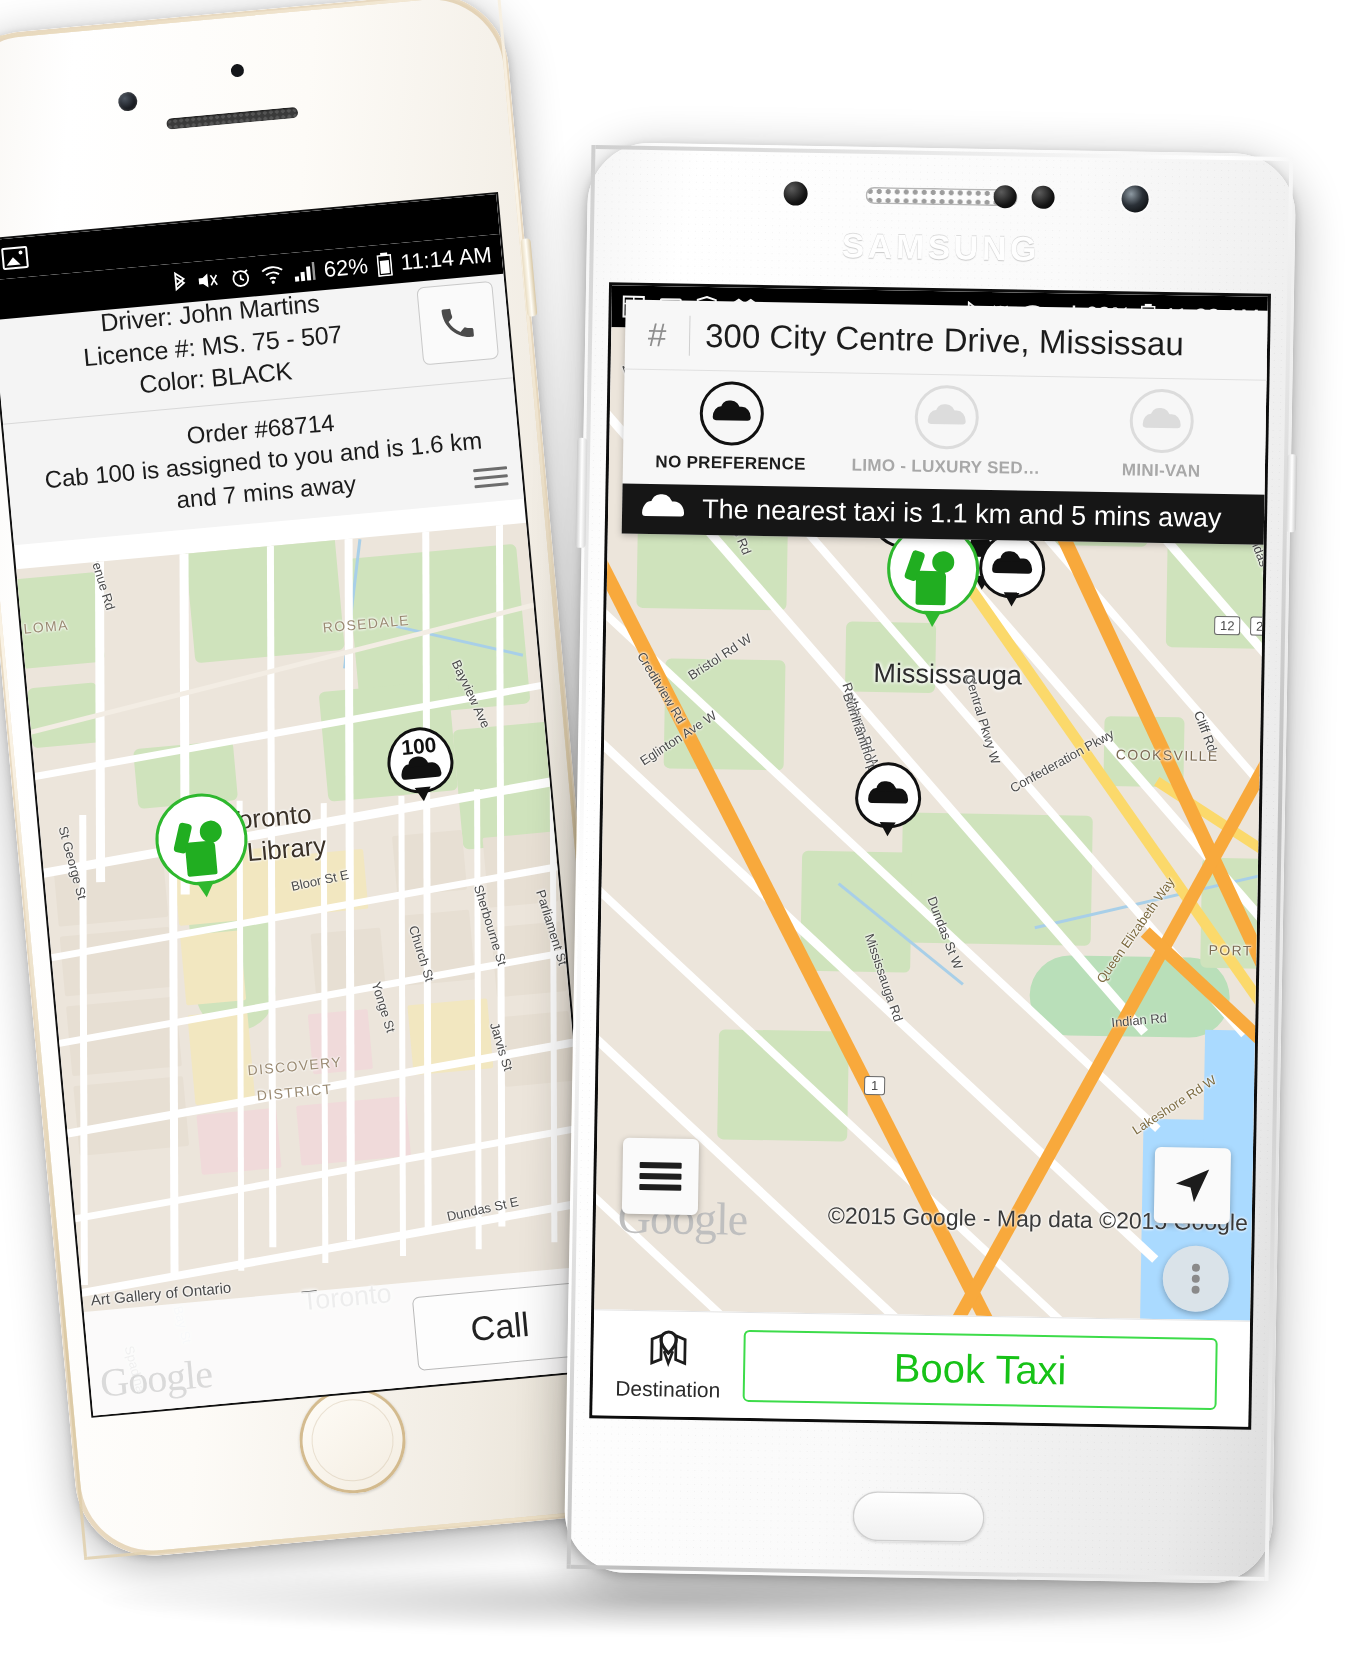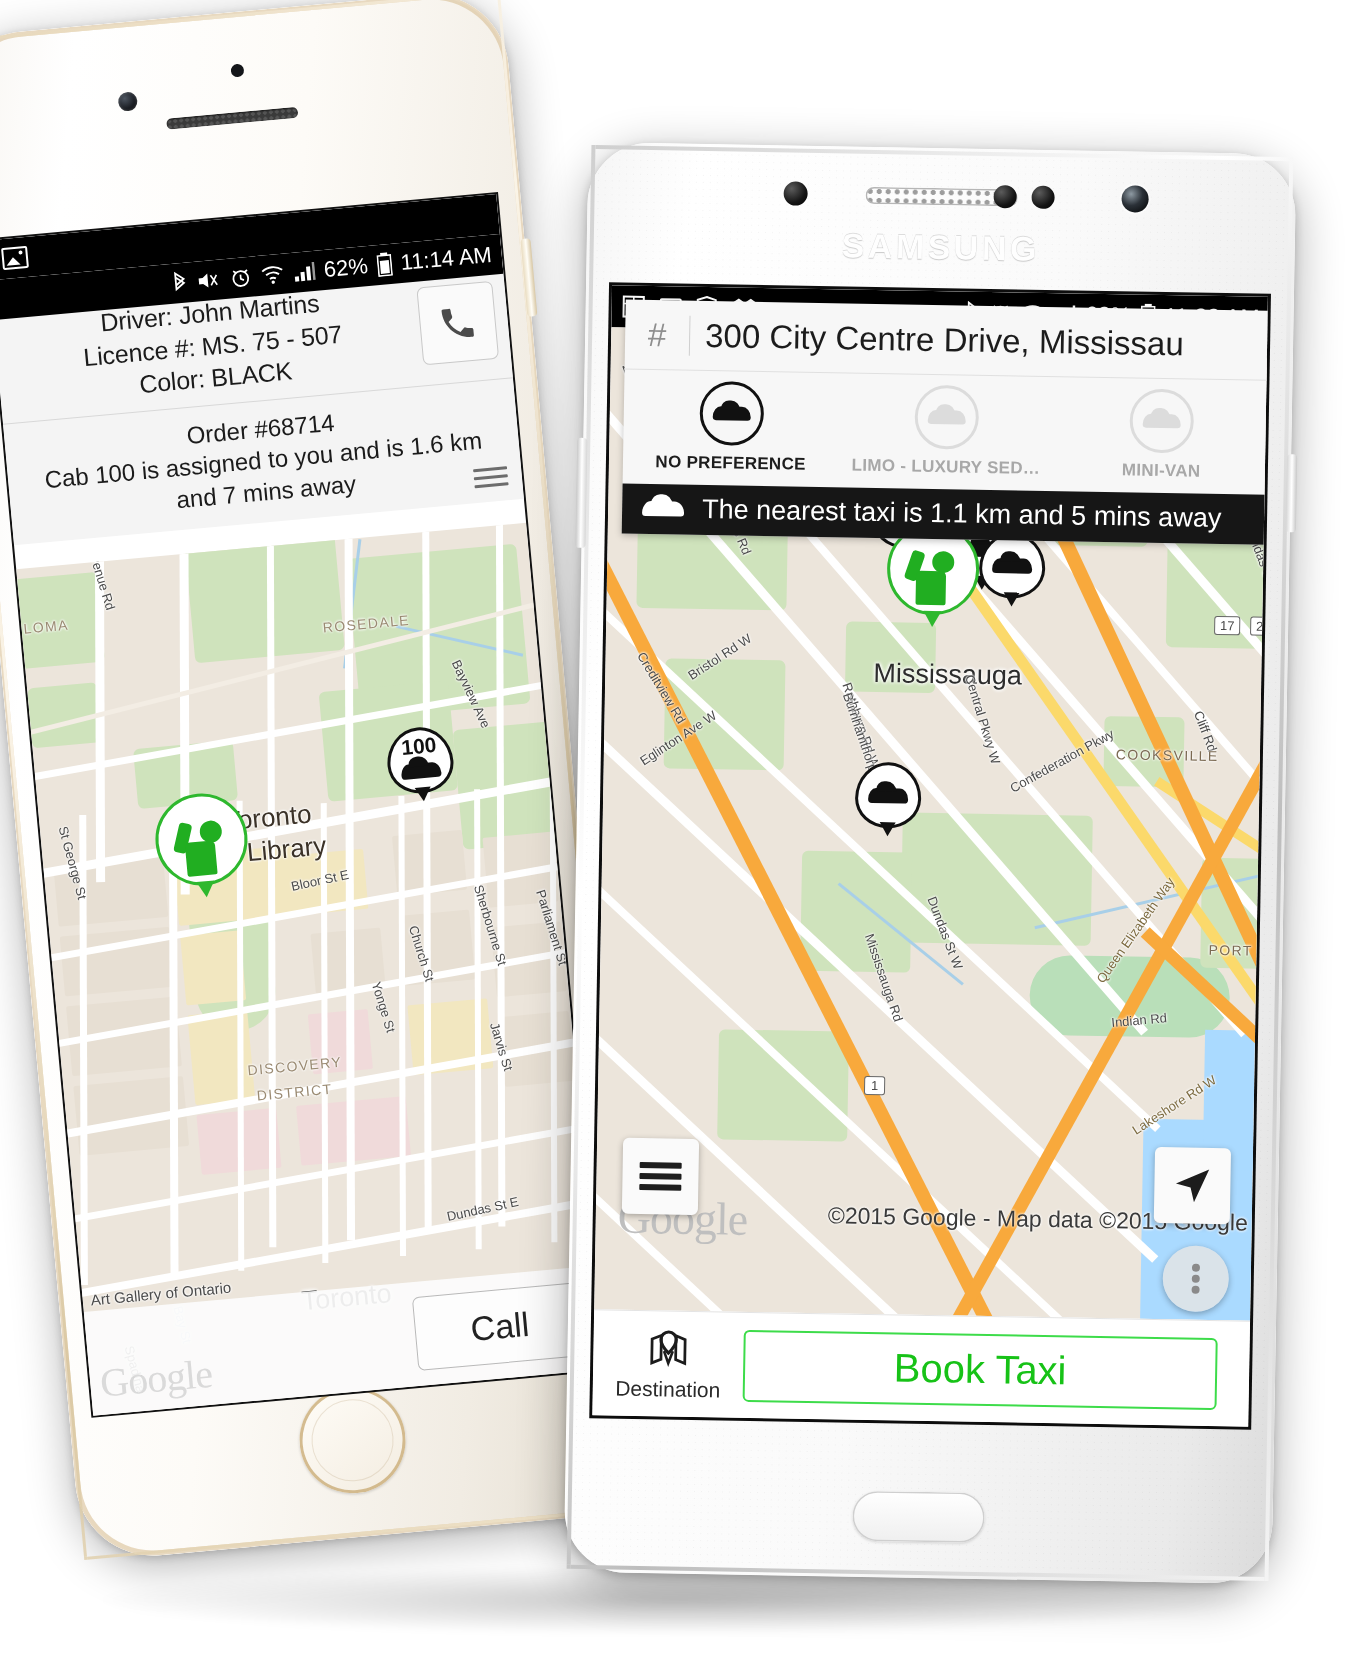--- a/index.html
+++ b/index.html
@@ -642,21 +642,21 @@
         <div class="maplbl" style="left:470px;top:56px;transform:rotate(-58deg);">Eastgate Pkwy</div>
         <div class="maplbl" style="left:480px;top:116px;transform:rotate(-58deg);">Burnhamthorpe Rd E</div>
         <div class="maplbl" style="left:578px;top:166px;transform:rotate(-58deg);">Bloor St</div>
         <div class="maplbl" style="left:92px;top:108px;transform:rotate(66deg);">McLaughlin Rd</div>
         <div class="maplbl" style="left:102px;top:192px;transform:rotate(66deg);">Mavis Rd</div>
         <div class="maplbl" style="left:16px;top:352px;transform:rotate(58deg);">Creditview Rd</div>
         <div class="maplbl" style="left:78px;top:320px;transform:rotate(-34deg);">Bristol Rd W</div>
         <div class="maplbl city" style="left:268px;top:326px;">Mississauga</div>
         <div class="maplbl" style="left:618px;top:212px;transform:rotate(68deg);">Dundas St E</div>
         <div class="maplbl" style="left:580px;top:386px;transform:rotate(68deg);">Cliff Rd</div>
-        <div class="maplbl" style="left:608px;top:278px;border:1.5px solid #666;border-radius:3px;padding:1px 5px;background:#fff;">17</div>
+        <div class="maplbl" style="left:608px;top:278px;border:1.5px solid #666;border-radius:3px;padding:1px 5px;background:#fff;">12</div>
         <div class="maplbl" style="left:644px;top:278px;border:1.5px solid #666;border-radius:3px;padding:1px 5px;background:#fff;">20</div>
         <div class="maplbl" style="left:400px;top:418px;transform:rotate(-30deg);">Confederation Pkwy</div>
         <div class="maplbl hood" style="left:512px;top:410px;color:#7b6a52;">COOKSVILLE</div>
         <div class="maplbl" style="left:30px;top:402px;transform:rotate(-34deg);">Eglinton Ave W</div>
         <div class="maplbl" style="left:212px;top:386px;transform:rotate(70deg);">Rathburn Rd W</div>
         <div class="maplbl" style="left:332px;top:378px;transform:rotate(72deg);">Central Pkwy W</div>
         <div class="maplbl" style="left:196px;top:420px;transform:rotate(70deg);">Burnhamthorpe Road W</div>
         <div class="maplbl" style="left:306px;top:592px;transform:rotate(68deg);">Dundas St W</div>
         <div class="maplbl" style="left:238px;top:638px;transform:rotate(70deg);">Mississauga Rd</div>
         <div class="maplbl" style="left:472px;top:586px;transform:rotate(-56deg);color:#7c6a3f;">Queen Elizabeth Way</div>

